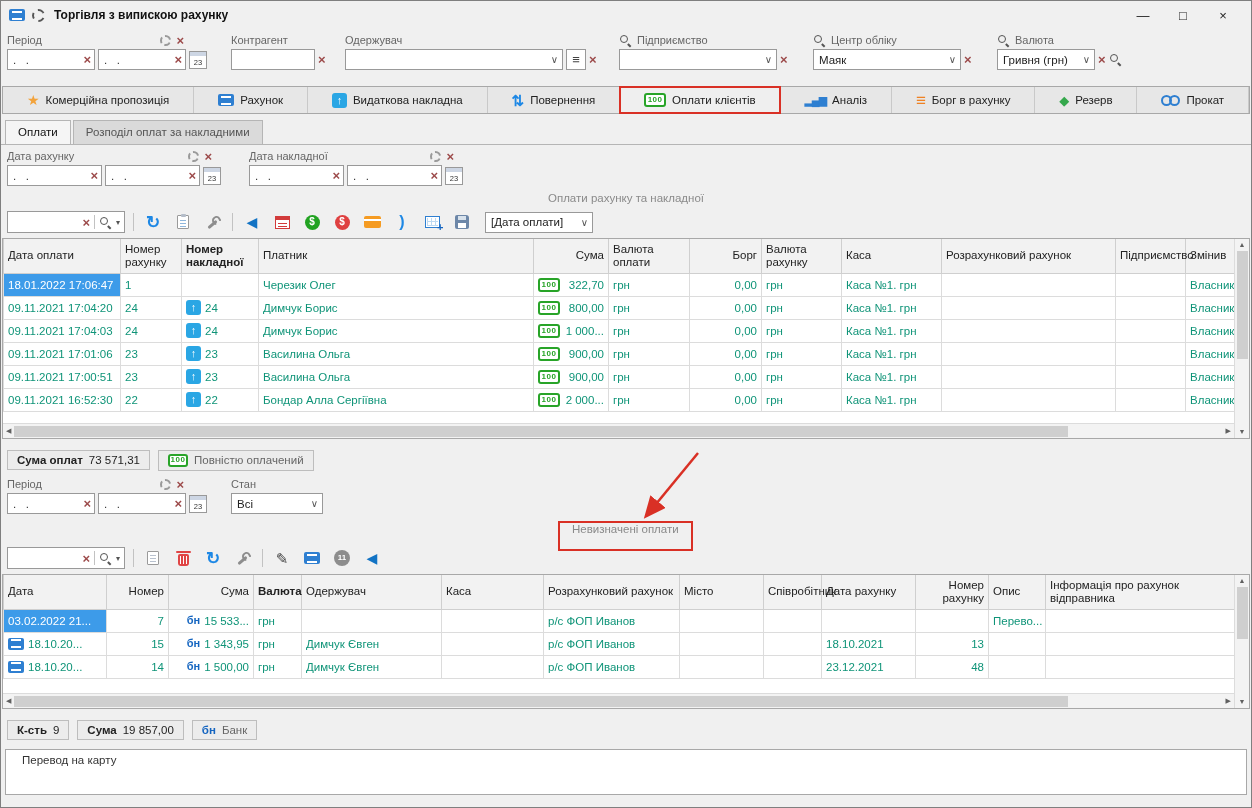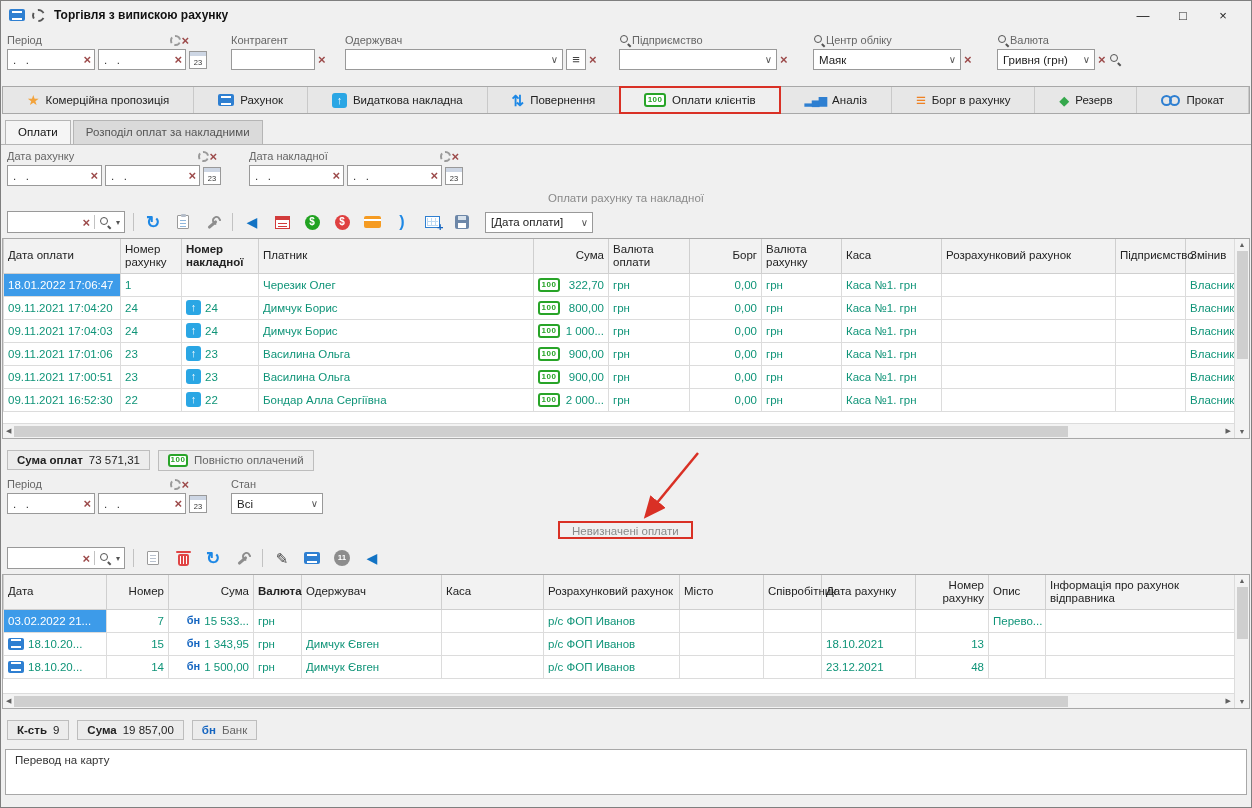--- a/index.html
+++ b/index.html
@@ -71,21 +71,21 @@
   .icn-magnifier::after{ content:""; position:absolute; left:9px; top:9px; width:4px; height:1.5px; background:#555; transform:rotate(45deg); transform-origin:left center; }
   .icn-gear{ width:11px; height:11px; border:2px dashed #9a9a9a; border-radius:50%; }
   .titlebar .icn-gear{ width:13px; height:13px; border-color:#555; }
   .icn-clear::before{ content:"×"; color:#9c4a4a; font-size:13px; font-weight:bold; }
   .icn-listbtn::before{ content:"≡"; color:#444; font-size:13px; }
 
   
   .filterbar{ display:flex; gap:12px; padding:4px 6px 8px; align-items:flex-end; }
   .filterbar.docrow{ padding:4px 6px 2px; }
   .fgroup{ display:flex; flex-direction:column; gap:2px; }
-  .flabel{ display:flex; align-items:center; font-size:11px; color:#666; height:14px; }
+  .flabel{ display:flex; align-items:center; gap:5px; font-size:11px; color:#666; height:14px; }
   .flabel .sp{ flex:1; }
   .finputs{ display:flex; align-items:center; gap:3px; }
   .tinput{ height:21px; background:#fff; border:1px solid #999; display:flex; align-items:center; padding:0 3px 0 5px; font-size:11.5px; color:#333; }
   .dtext{ white-space:pre; flex:1; }
   .combo{ height:21px; background:#fff; border:1px solid #999; display:flex; align-items:center; padding:0 4px 0 5px; font-size:11.5px; color:#222; }
   .combo .val{ flex:1; white-space:nowrap; overflow:hidden; }
   .combo-arrow{ color:#555; font-size:10px; margin-left:4px; }
   .sqbtn{ width:20px; height:21px; background:#fff; border:1px solid #999; display:flex; align-items:center; justify-content:center; }
   .calbtn{ width:18px; height:18px; background:#fff; border:1px solid #999; position:relative; display:flex; align-items:flex-end; justify-content:center; font-size:7.5px; color:#333; padding-bottom:1px; }
   .calbtn::before{ content:""; position:absolute; top:0; left:0; right:0; height:4px; background:#cdd6e4; }
@@ -136,24 +136,24 @@
 
   
   .statusbar{ display:flex; align-items:center; gap:8px; padding:8px 6px 0; height:34px; }
   .chip{ display:inline-flex; align-items:center; gap:6px; background:#ececec; border:1px solid #bdbdbd; padding:3px 9px; font-size:11.5px; color:#222; }
   .chip b{ font-weight:bold; }
   .chip .muted{ color:#666; }
   .bn-text{ color:var(--bn-blue); font-weight:bold; }
   .chip .icn-money{ width:20px; height:13px; }
 
   
-  .undef-box{ position:absolute; left:557px; top:520px; height:18px; padding:0 12px; border:2px solid var(--accent-red); background:#f0f0f0; display:inline-flex; align-items:flex-end; justify-content:center; font-size:11.5px; color:#8a8a8a; }
+  .undef-box{ position:absolute; left:557px; top:520px; height:30px; padding:0 12px; border:2px solid var(--accent-red); background:#f0f0f0; display:inline-flex; align-items:flex-start; justify-content:center; font-size:11.5px; color:#8a8a8a; }
   .red-arrow{ position:absolute; left:594px; top:442px; pointer-events:none; }
 
-  .notearea{ margin:6px 4px 0; height:46px; background:#fff; border:1px solid #a8a8a8; padding:4px 9px; font-size:11.5px; color:#333; }
+  .notearea{ margin:6px 4px 0; height:46px; background:#fff; border:1px solid #a8a8a8; padding:4px 16px; font-size:11.5px; color:#333; }
 </style>
 </head>
 <body>
 
 <div class="window">
 
   <div class="titlebar">
     <span class="icn icn-invoice"></span>
     <span class="icn icn-gear"></span>
     <span class="title">Торгівля з випискою рахунку</span>

